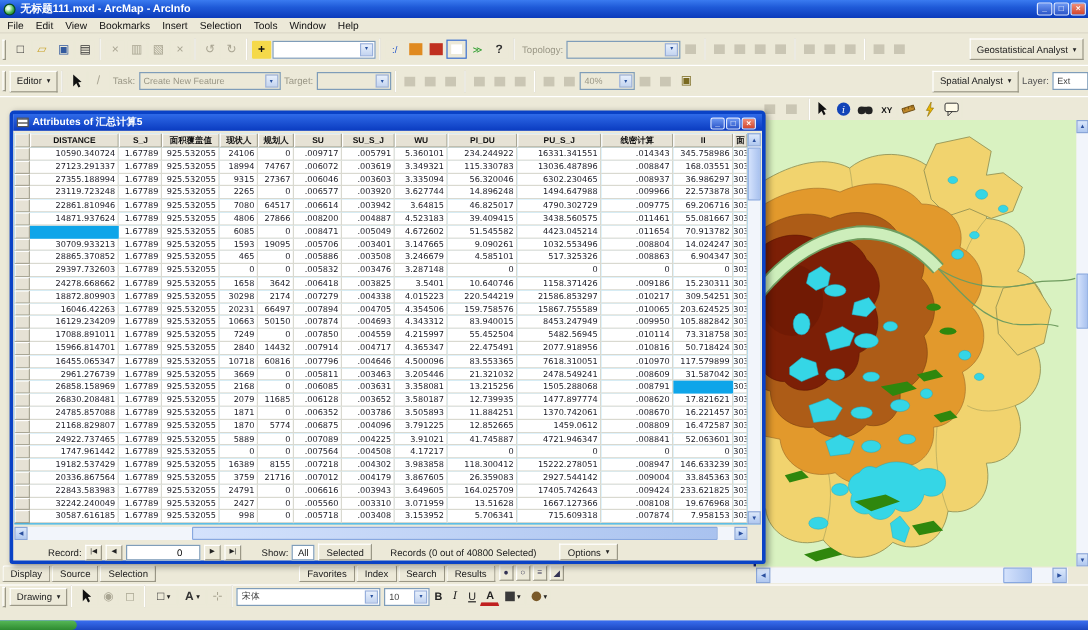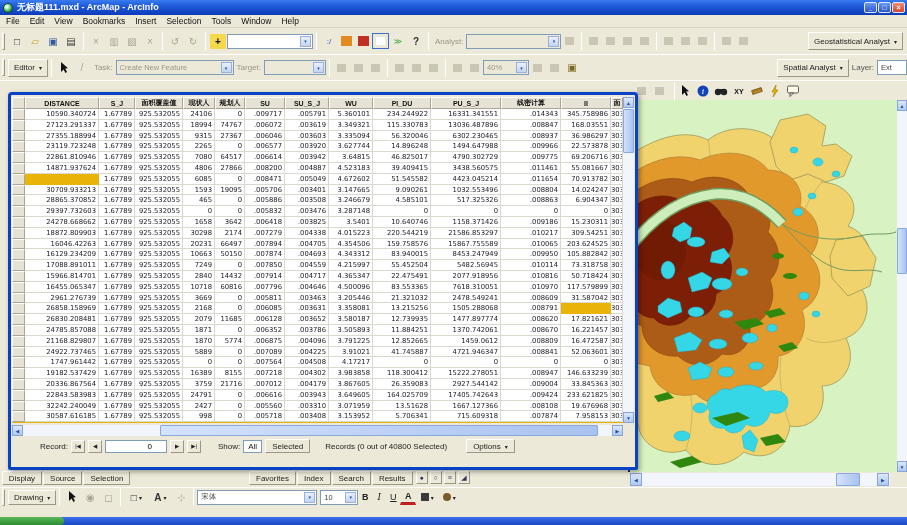--- a/index.html
+++ b/index.html
@@ -65,21 +65,21 @@
     border:3px solid #0a42c6; border-radius:4px 4px 2px 2px; background:#ece9d8;
     box-shadow:2px 2px 5px rgba(0,0,0,.35); }
   .dlg-title { height:14px; background:linear-gradient(180deg,#2f6ae8,#0a3bc0); display:flex; align-items:center;
     color:#fff; font-size:8.5px; font-weight:bold; padding-left:3px; gap:3px; }
   .tbl-icon { width:10px; height:8px; background:
     repeating-linear-gradient(0deg,#fff 0 2px,#888 2px 3px),
     repeating-linear-gradient(90deg,#fff 0 3px,#888 3px 4px); border:1px solid #555; }
   .dlg-caps { position:absolute; right:5px; top:3px; display:flex; gap:1px; }
   .dlg-body { position:relative; height:356px; padding:1px; }
 
-  #gridwrap { position:absolute; left:1px; top:2px; width:622px; height:326px; background:#eab308; }
+  #gridwrap { position:absolute; left:1px; top:2px; width:622px; height:326px; background:#0ea5e9; }
   #grid { position:absolute; left:0; top:0; width:611px; height:326px; overflow:hidden; }
   .hrow { display:flex; height:12px; }
   .hcell,.selhead { background:#e6e2d5; border-top:1px solid #fff; border-left:1px solid #fff;
     border-right:1px solid #a9a695; border-bottom:1px solid #a9a695; font-weight:bold; font-size:7px; color:#111;
     display:flex; align-items:center; justify-content:center; overflow:hidden; flex:none; white-space:nowrap; }
   .selhead { width:13px; }
   .drow { display:flex; height:10.8px; }
   .selcell { width:13px; flex:none; background:#e6e2d5; border-top:1px solid #fff; border-left:1px solid #fff;
     border-right:1px solid #a9a695; border-bottom:1px solid #a9a695; }
   .cell { font-size:6.8px; color:#1a1a24; font-family:"DejaVu Sans",sans-serif; border-right:1px solid #d9d9d0;
@@ -172,21 +172,21 @@
         <span class="dd">▾</span>
       </span>
     <span class="sep"></span>
     <span class="tb-btn" style="color:#2255cc;font-size:8px">:/</span>
     <i class="gi c" style="--g:#e08a20"></i>
     <i class="gi c" style="--g:#c03020"></i>
     <i class="gi c" style="--g:#fff;border:1px solid #3a6fd0"></i>
     <span class="tb-btn" style="color:#2f9e2f;font-size:8px">≫</span>
     <span class="tb-btn" style="font-weight:bold">?</span>
     <span class="sep"></span>
-    <span class="tlabel dim">Analyst:</span>
+    <span class="tlabel dim">Topology:</span>
     <span class="combo disabled" style="width:95px">
         <span class="dd">▾</span>
       </span>
     <i class="gi"></i>
     <span class="sep"></span>
     <i class="gi"></i>
       <i class="gi"></i>
       <i class="gi"></i>
       <i class="gi"></i>
     <span class="sep"></span>
@@ -371,20 +371,29 @@
     <span class="sb-btn" style="top:361px">▼</span>
   </div>
 
   <div class="hsb" style="left:630px;width:260px">
     <span class="sb-btn" style="left:0">◀</span>
     <span class="sb-thumb" style="left:206px;top:0;width:24px;height:13px"></span>
     <span class="sb-btn" style="left:247px;position:absolute">▶</span>
   </div>
 
   <div id="dialog">
+    <div class="dlg-title">
+      <span class="tbl-icon"></span>
+      <span>Attributes of 汇总计算5</span>
+      <span class="dlg-caps">
+        <span class="cap" style="width:12px;height:10px">_</span>
+        <span class="cap" style="width:12px;height:10px">□</span>
+        <span class="cap close" style="width:12px;height:10px">×</span>
+      </span>
+    </div>
     <div class="dlg-body">
       <div id="gridwrap">
         <div id="grid">
           <div class="hrow" id="grid-header-row">
               <span class="selhead"></span>
               <span class="hcell" style="width: 74px;">DISTANCE</span>
               <span class="hcell" style="width: 36px;">S_J</span>
               <span class="hcell" style="width: 48px;">面积覆盖值</span>
               <span class="hcell" style="width: 32px;">现状人</span>
               <span class="hcell" style="width: 30px;">规划人</span>

